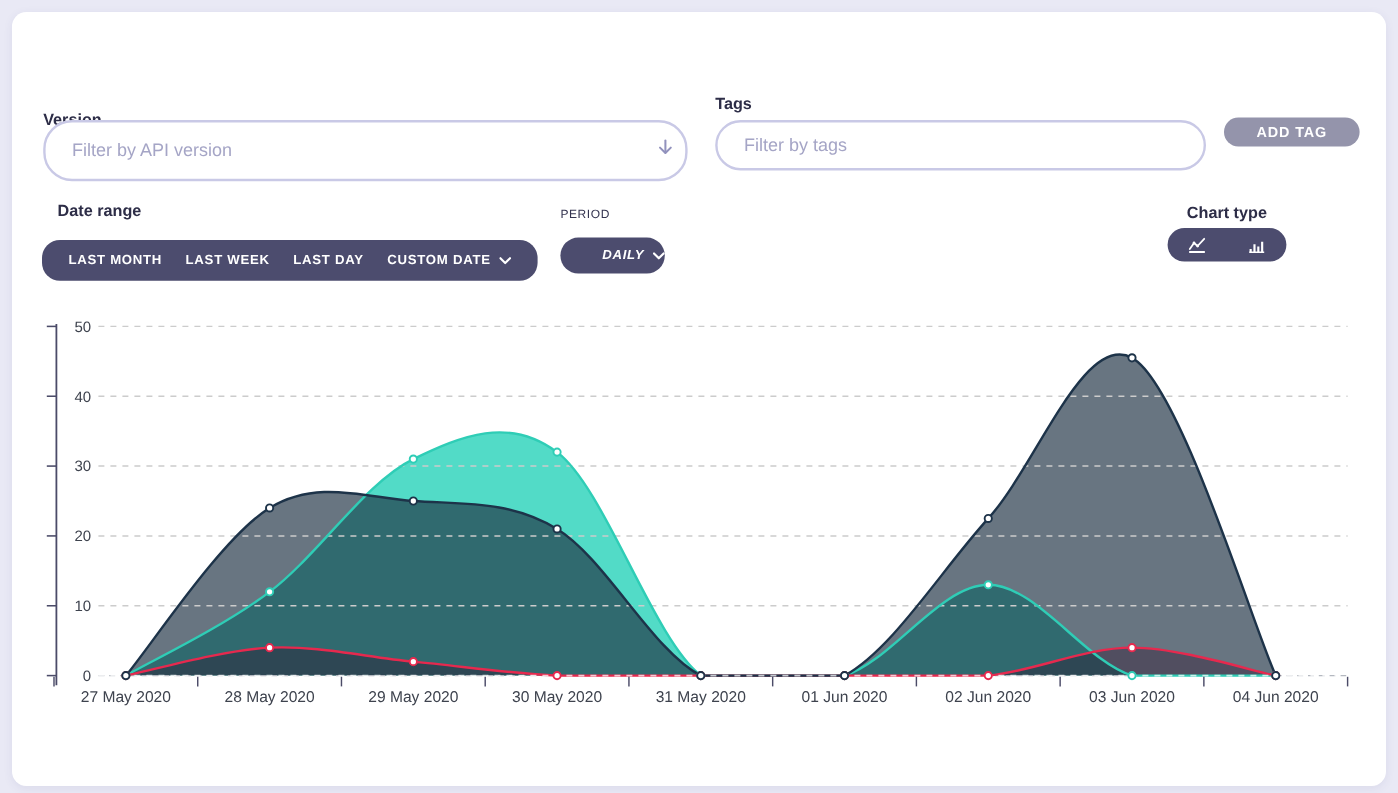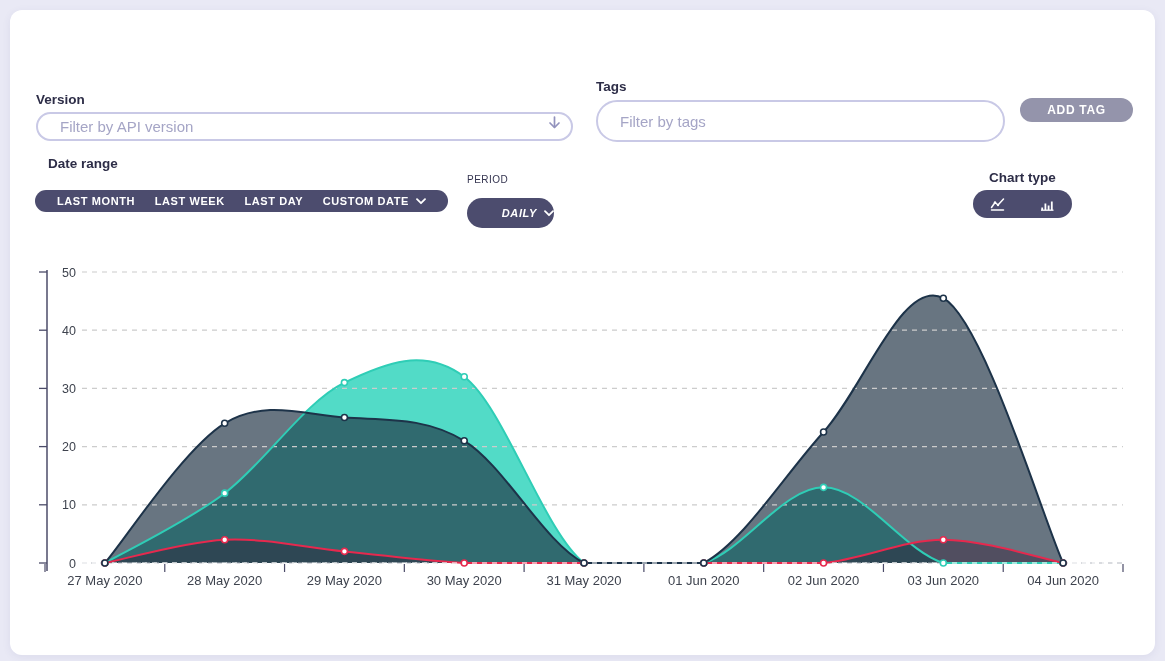--- a/index.html
+++ b/index.html
@@ -78,34 +78,34 @@
     width: 1145px; height: 360px;
   }
 </style>
 </head>
 <body>
 
 <div class="card">
 
 
   <div class="field-label" style="left:26px; top:82px;">Version</div>
-  <input class="pill-input" style="left: 26px; top: 90px; width: 537px; height: 29px; margin-top: 12px;" placeholder="Filter by API version">
+  <input class="pill-input" style="left: 26px; top: 90px; width: 537px; height: 51px;" placeholder="Filter by API version">
   <svg class="input-arrow" style="left:536px; top:104px;" width="17" height="17" viewBox="0 0 17 17">
     <g stroke="#9292bd" stroke-width="1.7" fill="none" stroke-linecap="round" stroke-linejoin="round">
       <line x1="8.5" y1="3" x2="8.5" y2="13"></line>
       <polyline points="4,9 8.5,13.5 13,9"></polyline>
     </g>
   </svg>
 
   <div class="field-label" style="left:586px; top:69px;">Tags</div>
   <input class="pill-input" style="left: 586px; top: 90px; width: 409px; height: 42px; padding-right: 22px;" placeholder="Filter by tags">
   <button class="gray-btn" style="left:1010px; top:88px; width:113px; height:24px;">ADD TAG</button>
 
-  <div class="field-label" style="left:26px; top:146px;padding-left:12px;">Date range</div>
-  <div class="dark-group" style="left:25px; top:180px; width:413px; height:22px; padding:0 22px; justify-content:space-between;" id="date-range-group">
+  <div class="field-label" style="left:26px; top:158px;padding-left:12px;">Date range</div>
+  <div class="dark-group" style="left:25px; top:190px; width:413px; height:34px; padding:0 22px; justify-content:space-between;" id="date-range-group">
       <button class="seg">
         <span>LAST MONTH</span>
       </button>
       <button class="seg">
         <span>LAST WEEK</span>
       </button>
       <button class="seg">
         <span>LAST DAY</span>
       </button>
       <button class="seg">

